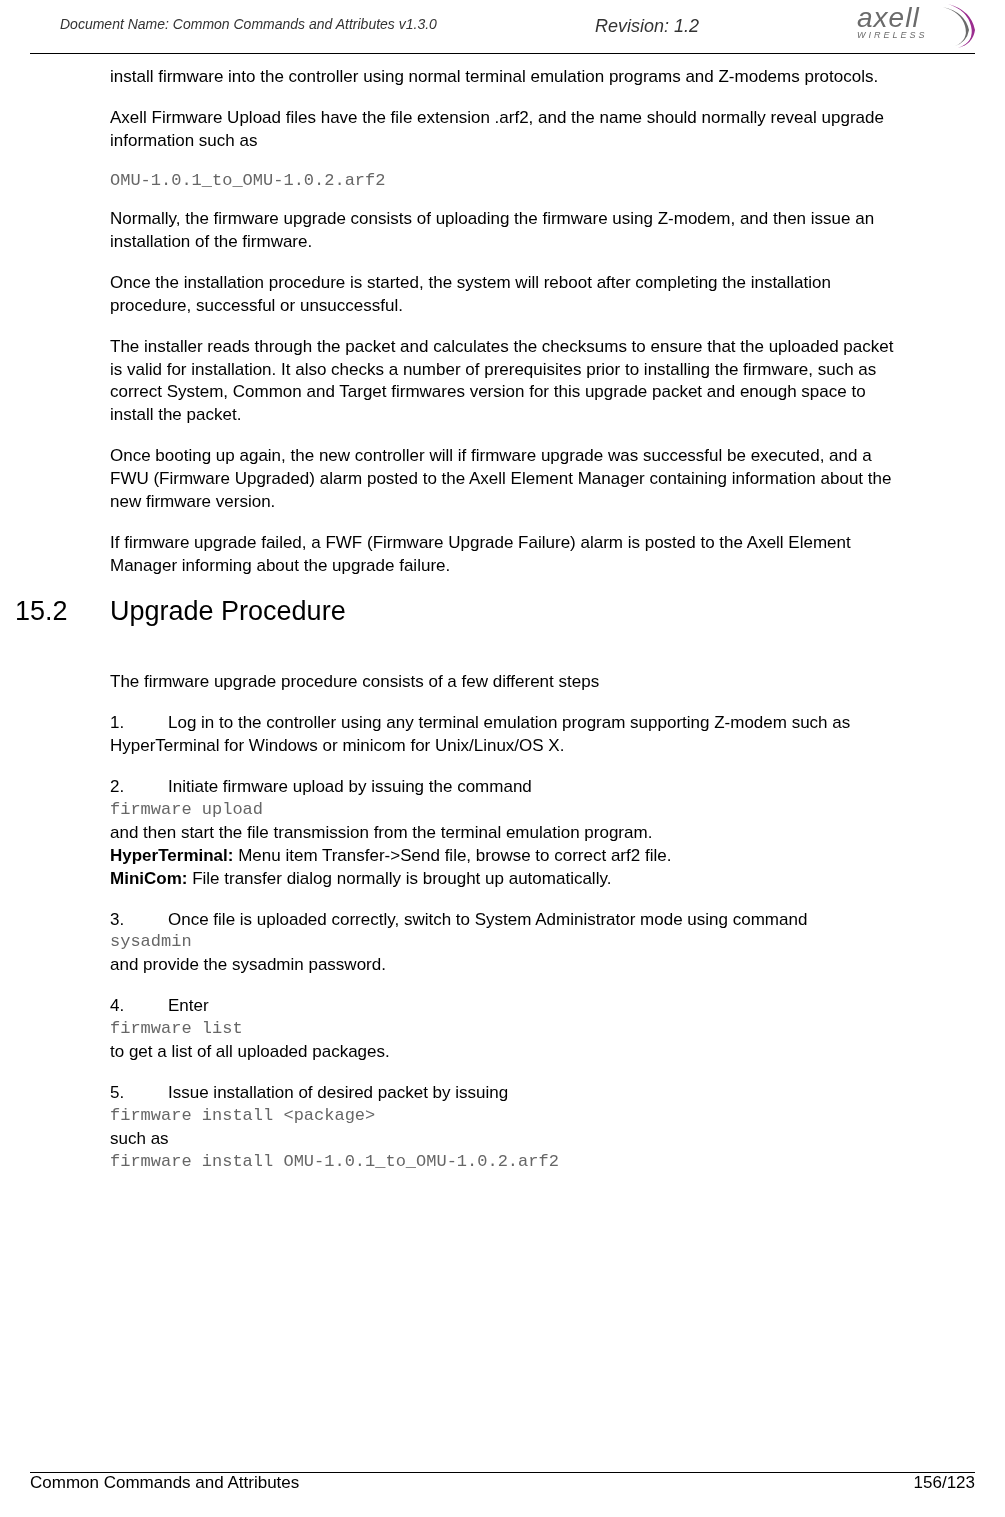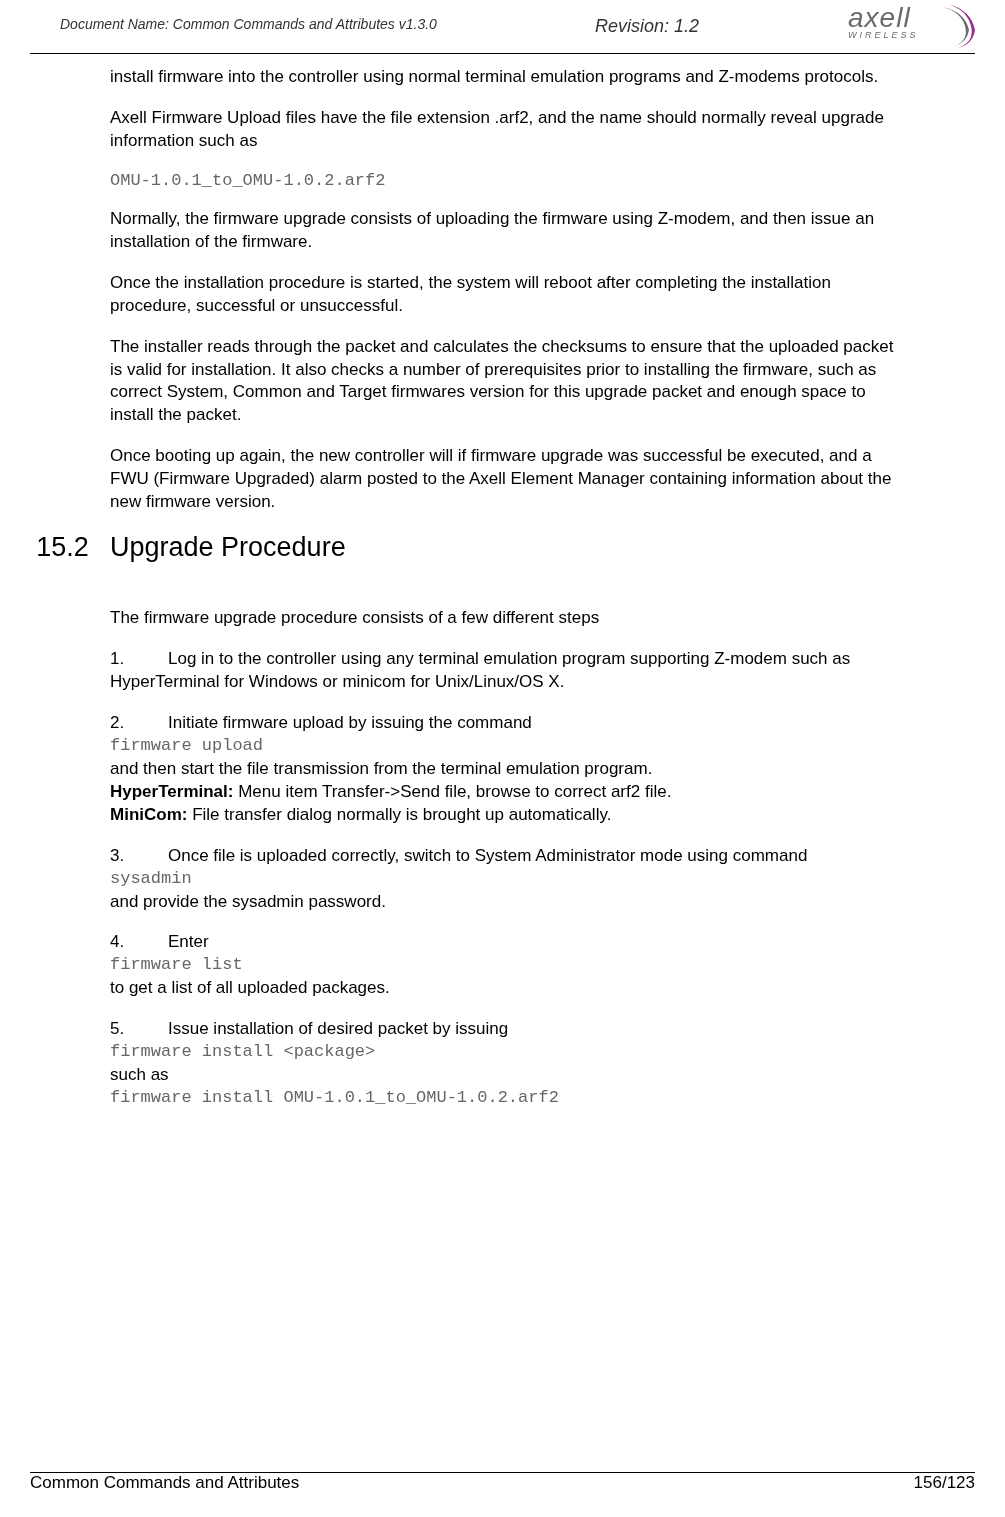--- a/index.html
+++ b/index.html
@@ -53,21 +53,21 @@
       color: #6b6b6b;
       font-family: Arial, sans-serif;
     }
     .logo-wireless {
       font-size: 9px;
       letter-spacing: 3px;
       color: #6b6b6b;
       display: block;
       text-align: right;
       margin-top: -4px;
-      margin-right: 18px;
+      margin-right: 9px;
     }
     .logo-swoosh {
       display: inline-block;
       vertical-align: top;
       margin-left: 2px;
     }
     .content {
       padding: 12px 100px 0 110px;
     }
     .para {
@@ -80,21 +80,20 @@
       font-family: "Courier New", monospace;
       font-size: 17px;
       color: #666;
       margin-bottom: 18px;
     }
     .section-heading {
       display: flex;
       margin-left: -95px;
       margin-top: 13px;
       margin-bottom: 44px;
-      text-align: center;
     }
     .section-num {
       font-size: 27px;
       color: #000;
       width: 95px;
       flex-shrink: 0;
     }
     .section-title {
       font-size: 27px;
       color: #000;
@@ -150,20 +149,21 @@
 </div>
 
 <div class="content">
   <p class="para">install firmware into the controller using normal terminal emulation programs and Z-modems protocols.</p>
   <p class="para">Axell Firmware Upload files have the file extension .arf2, and the name should normally reveal upgrade information such as</p>
   <p class="mono">OMU-1.0.1_to_OMU-1.0.2.arf2</p>
   <p class="para">Normally, the firmware upgrade consists of uploading the firmware using Z-modem, and then issue an installation of the firmware.</p>
   <p class="para">Once the installation procedure is started, the system will reboot after completing the installation procedure, successful or unsuccessful.</p>
   <p class="para">The installer reads through the packet and calculates the checksums to ensure that the uploaded packet is valid for installation. It also checks a number of prerequisites prior to installing the firmware, such as correct System, Common and Target firmwares version for this upgrade packet and enough space to install the packet.</p>
   <p class="para">Once booting up again, the new controller will if firmware upgrade was successful be executed, and a FWU (Firmware Upgraded) alarm posted to the Axell Element Manager containing information about the new firmware version.</p>
+  <p class="para">If firmware upgrade failed, a FWF (Firmware Upgrade Failure) alarm is posted to the Axell Element Manager informing about the upgrade failure.</p>
 
   <div class="section-heading">
     <div class="section-num">15.2</div>
     <div class="section-title">Upgrade Procedure</div>
   </div>
 
   <p class="para">The firmware upgrade procedure consists of a few different steps</p>
 
   <div class="step">
     <span class="step-num">1.</span><span>Log in to the controller using any terminal emulation program supporting Z-modem such as HyperTerminal for Windows or minicom for Unix/Linux/OS X.</span>

